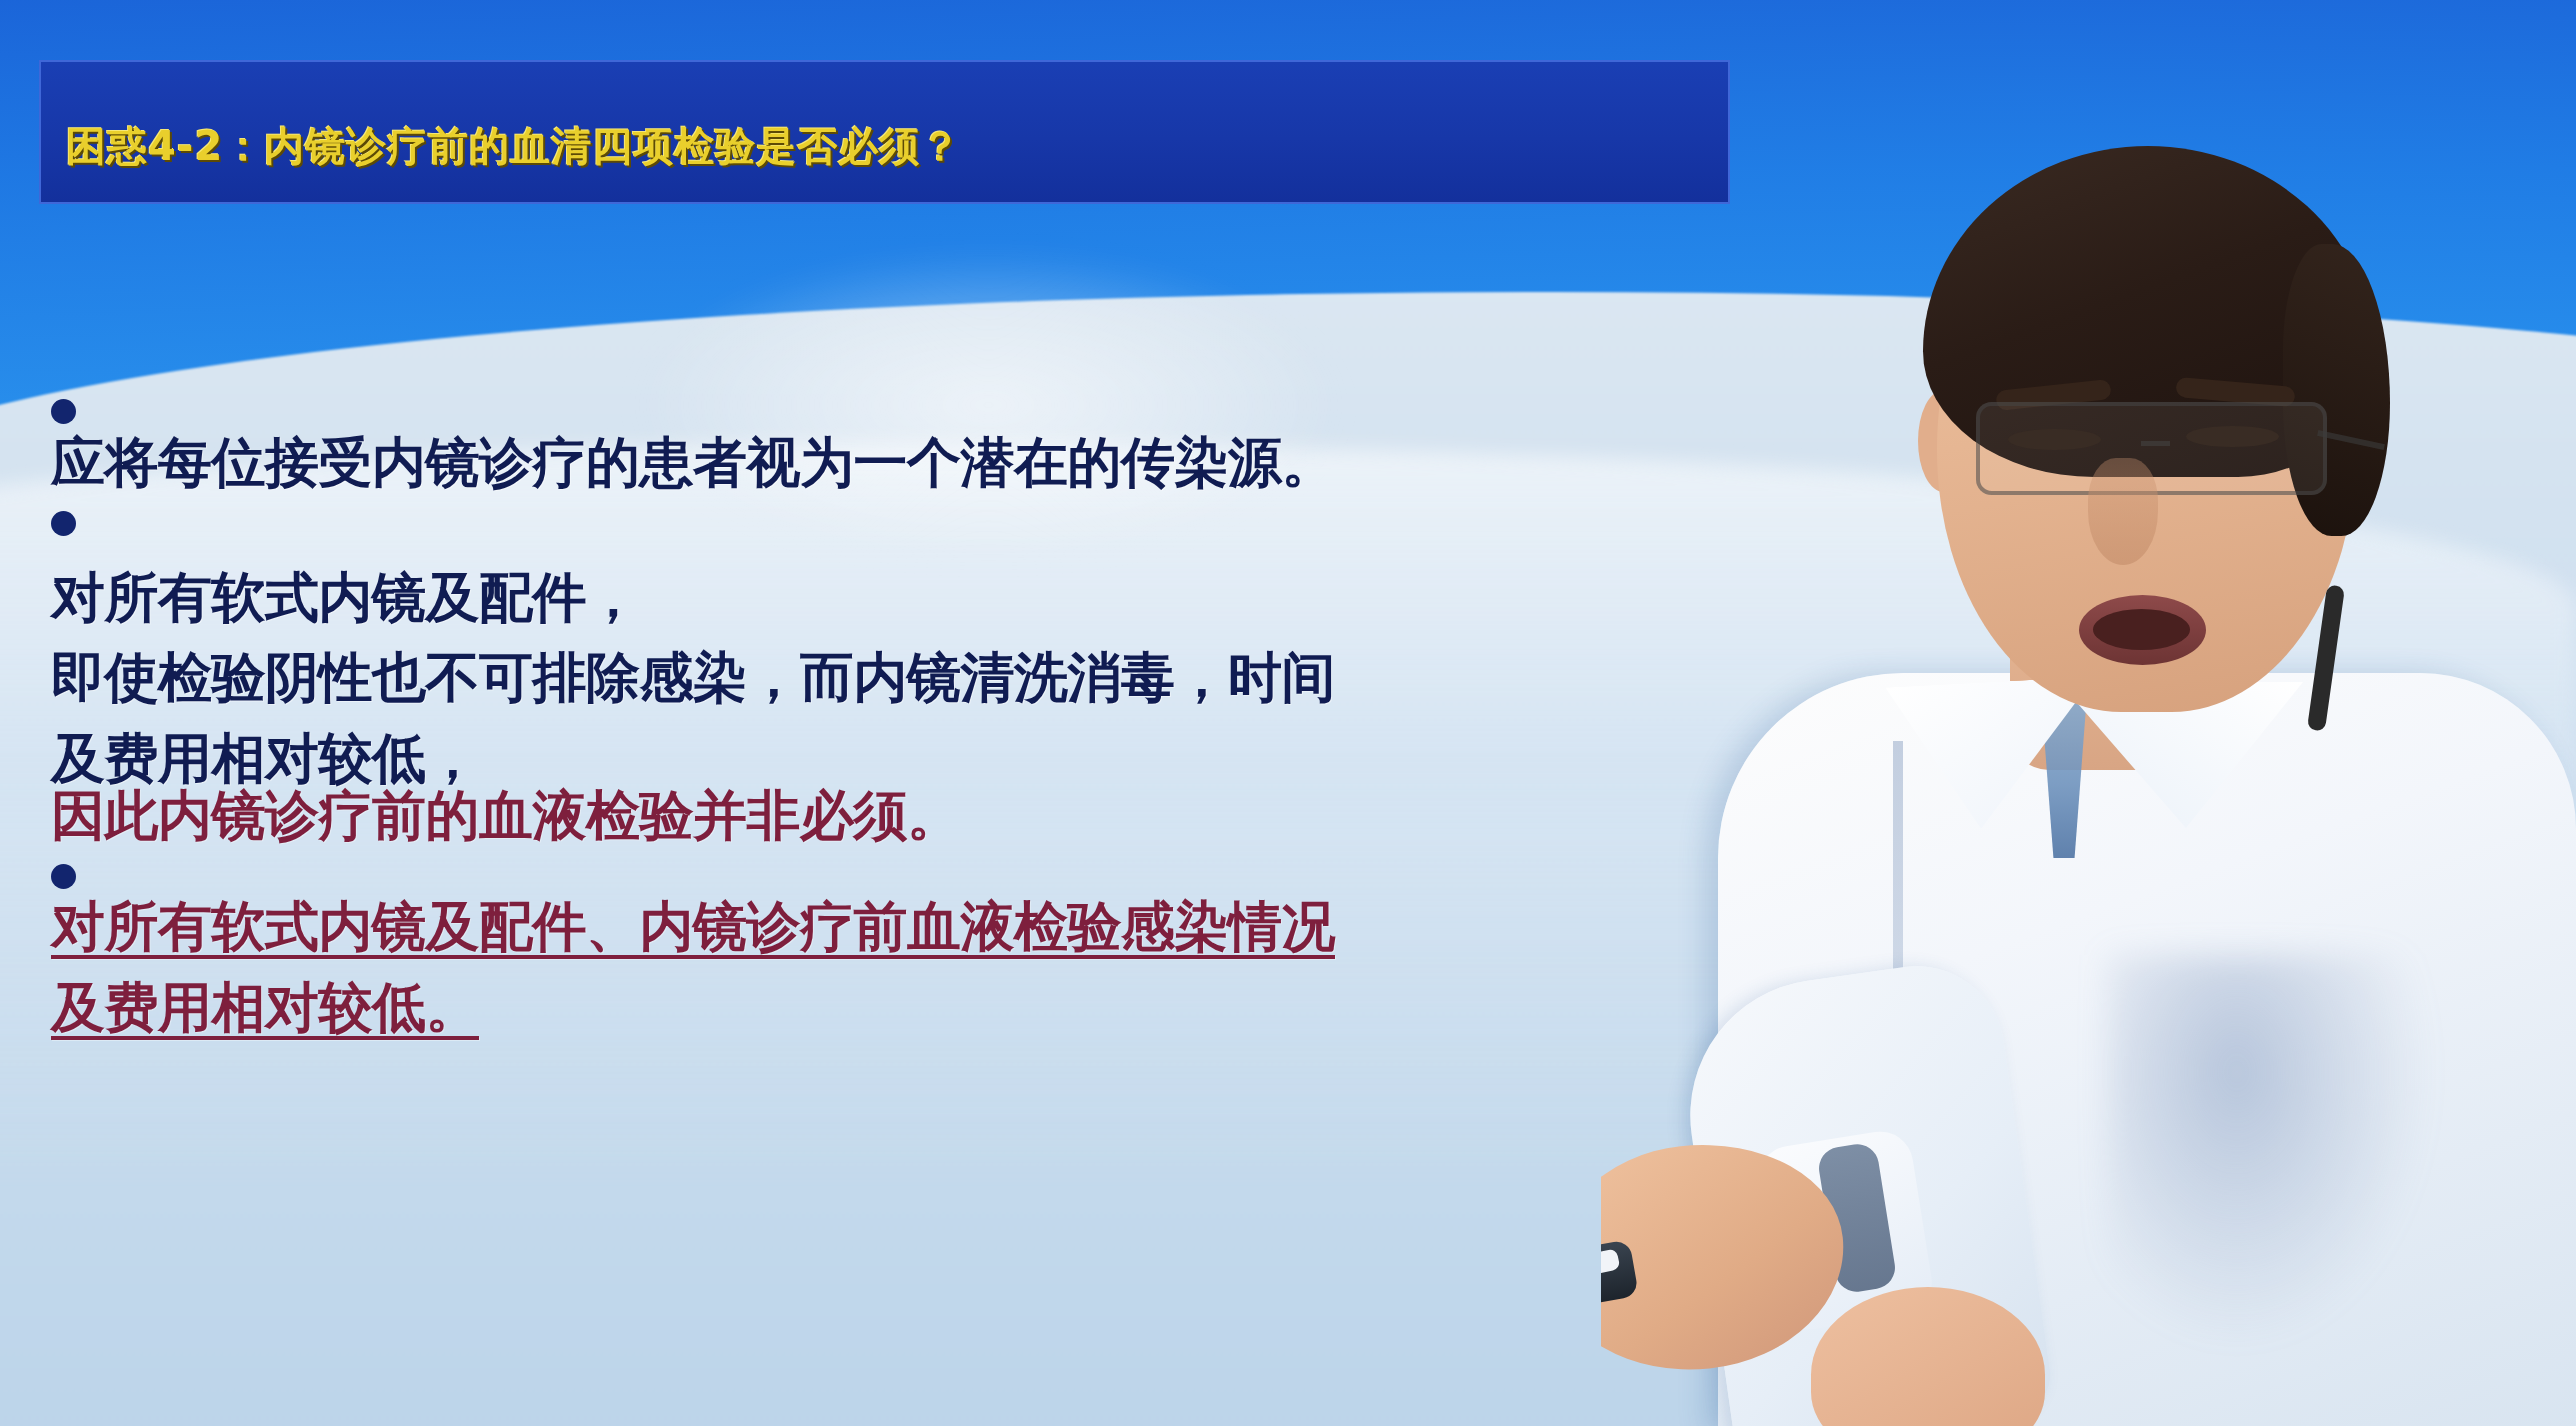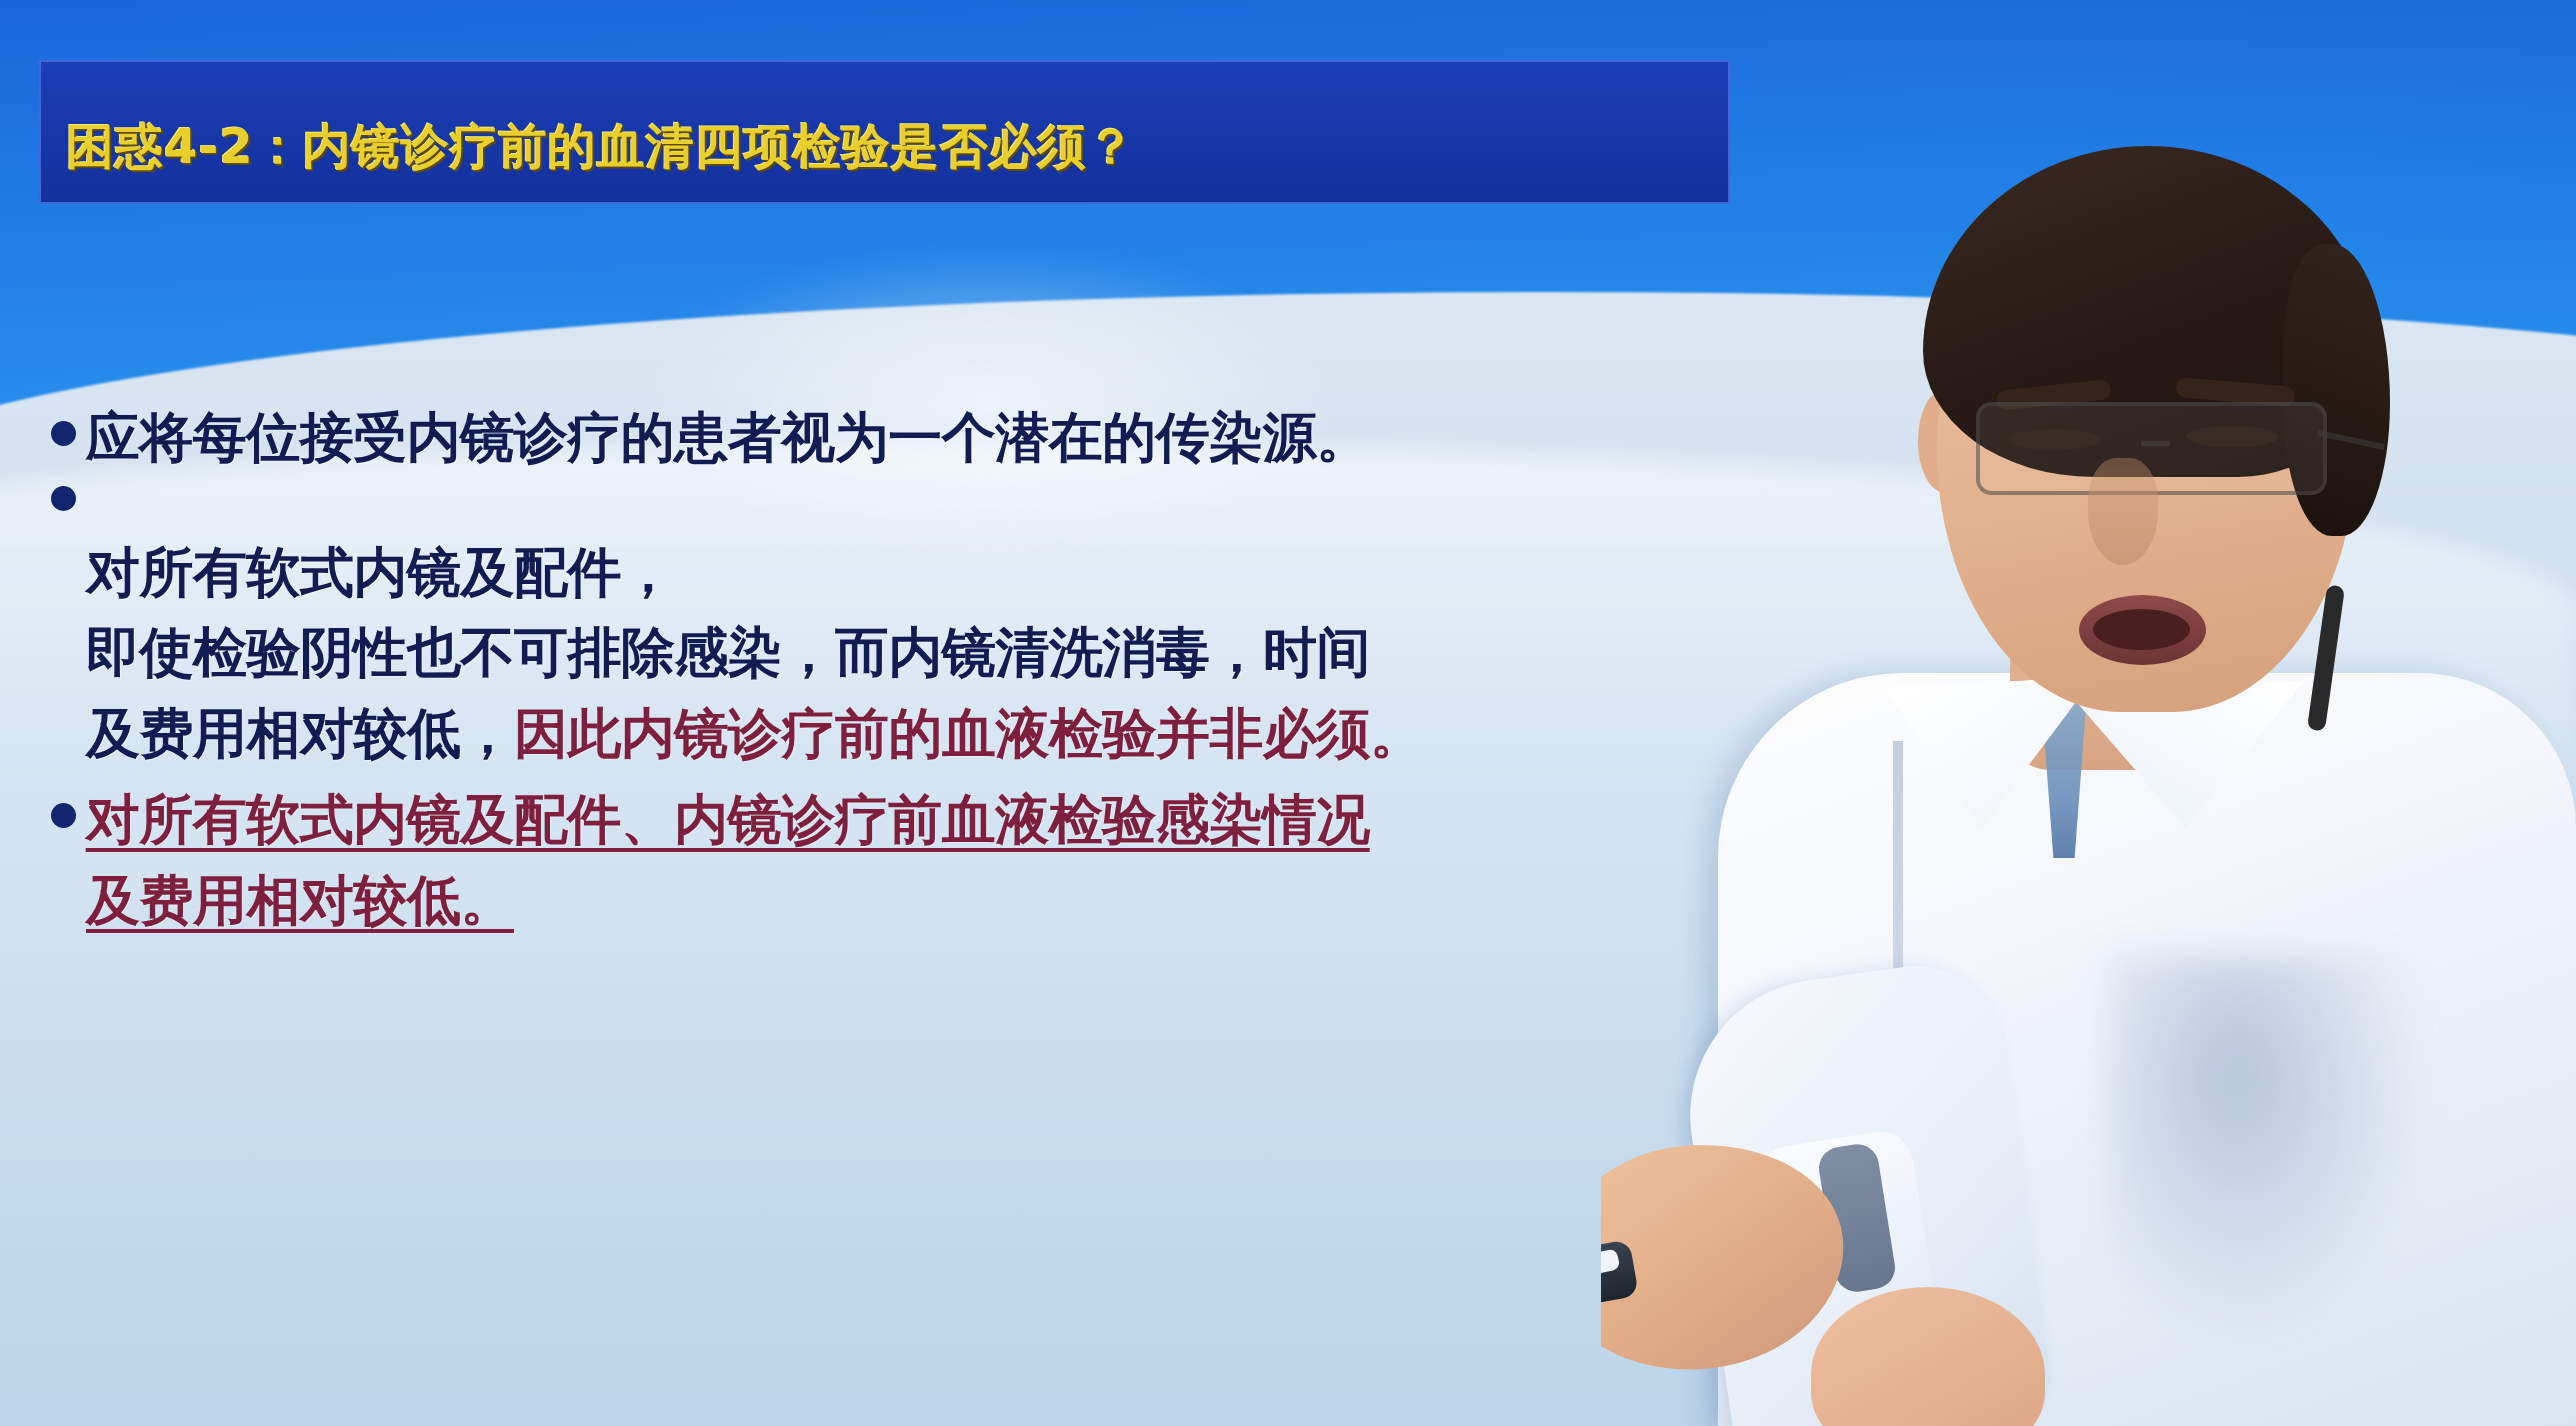--- a/index.html
+++ b/index.html
@@ -51,21 +51,21 @@
   #title-box{
     position:absolute;
     left:39px; top:60px; width:1691px; height:144px;
     background:linear-gradient(180deg,#1a3fb4 0%,#1737a8 55%,#13309c 100%);
     border:2.9px solid #3f67d8;
     display:flex; align-items:center;
     padding:1.9px 0 5.8px 25px;
   }
   #title-text{
     color:#e9cf2c;
-    font-size:48px;
+    font-size:40px;
     font-weight:bold;
     line-height:1.12;
     letter-spacing:1px;
     text-shadow:1.9px 1.9px 0 #5c4a05, -1px -1px 0 #f6e877;
     max-width:1520px;
     margin-top:33px;
   }
 
   
   #body{
@@ -74,20 +74,21 @@
   }
   .line{
     display:flex;
     align-items:baseline;
     font-size:54px;
     font-weight:bold;
     line-height:1.06;
     margin-bottom:29px;
     white-space:nowrap;
     letter-spacing:-0.5px;
+    flex-direction:column;
   }
   .line.tight{margin-bottom:23.4px;}
   .bullet{
     display:inline-block;
     width:25px; height:25px;
     border-radius:50%;
     background:#12256e;
     margin-right:9.7px;
     flex:0 0 auto;
     position:relative;

